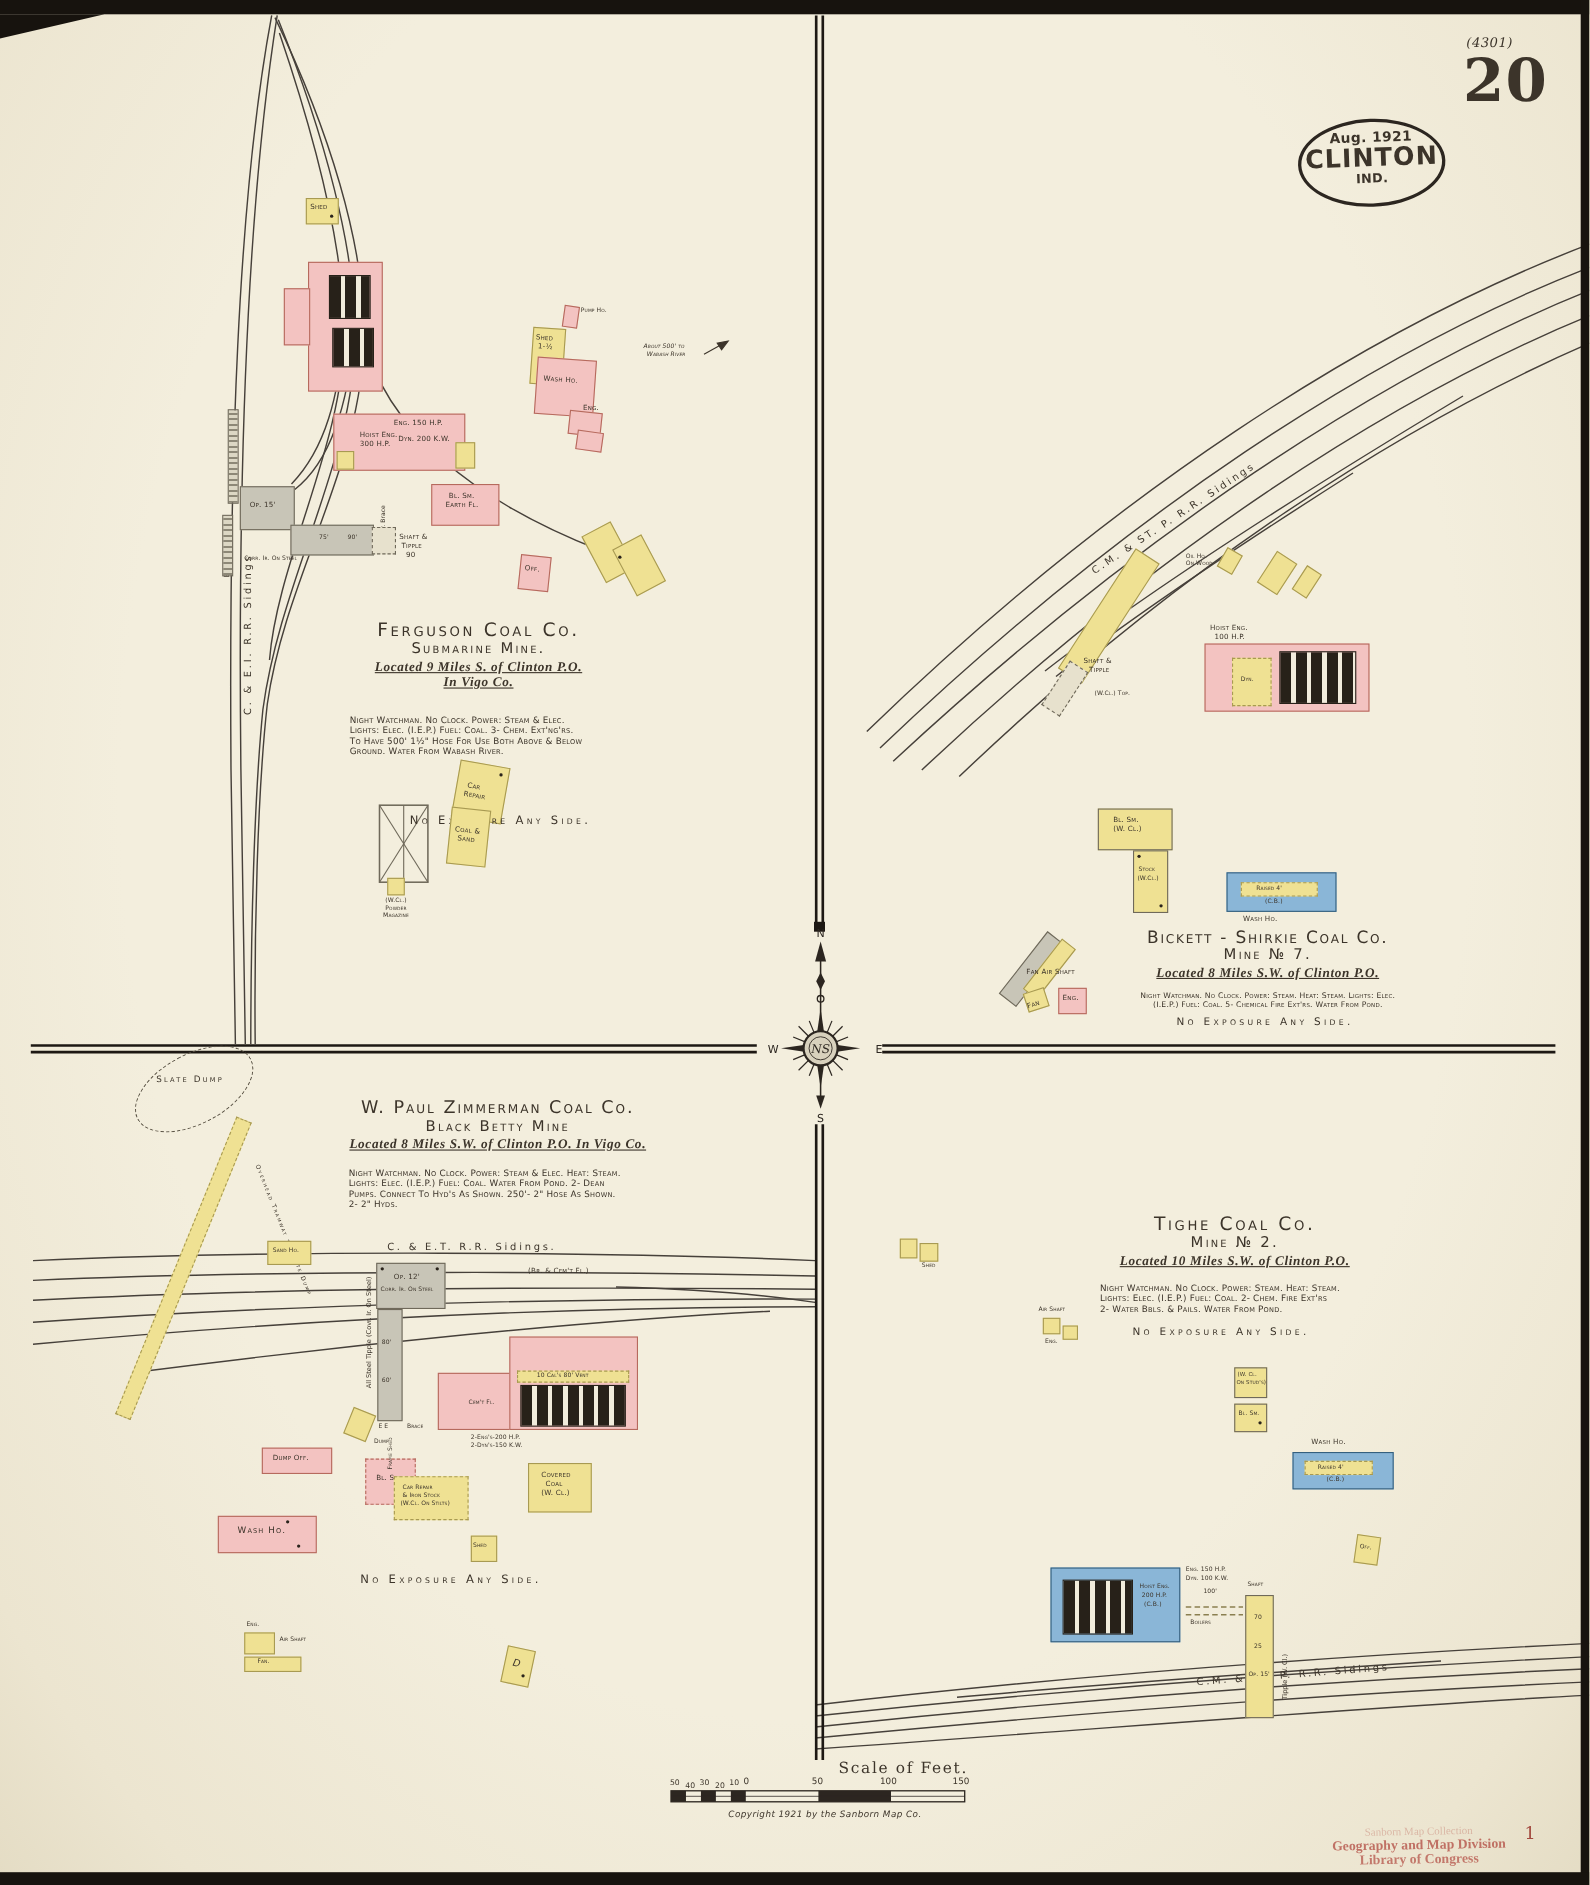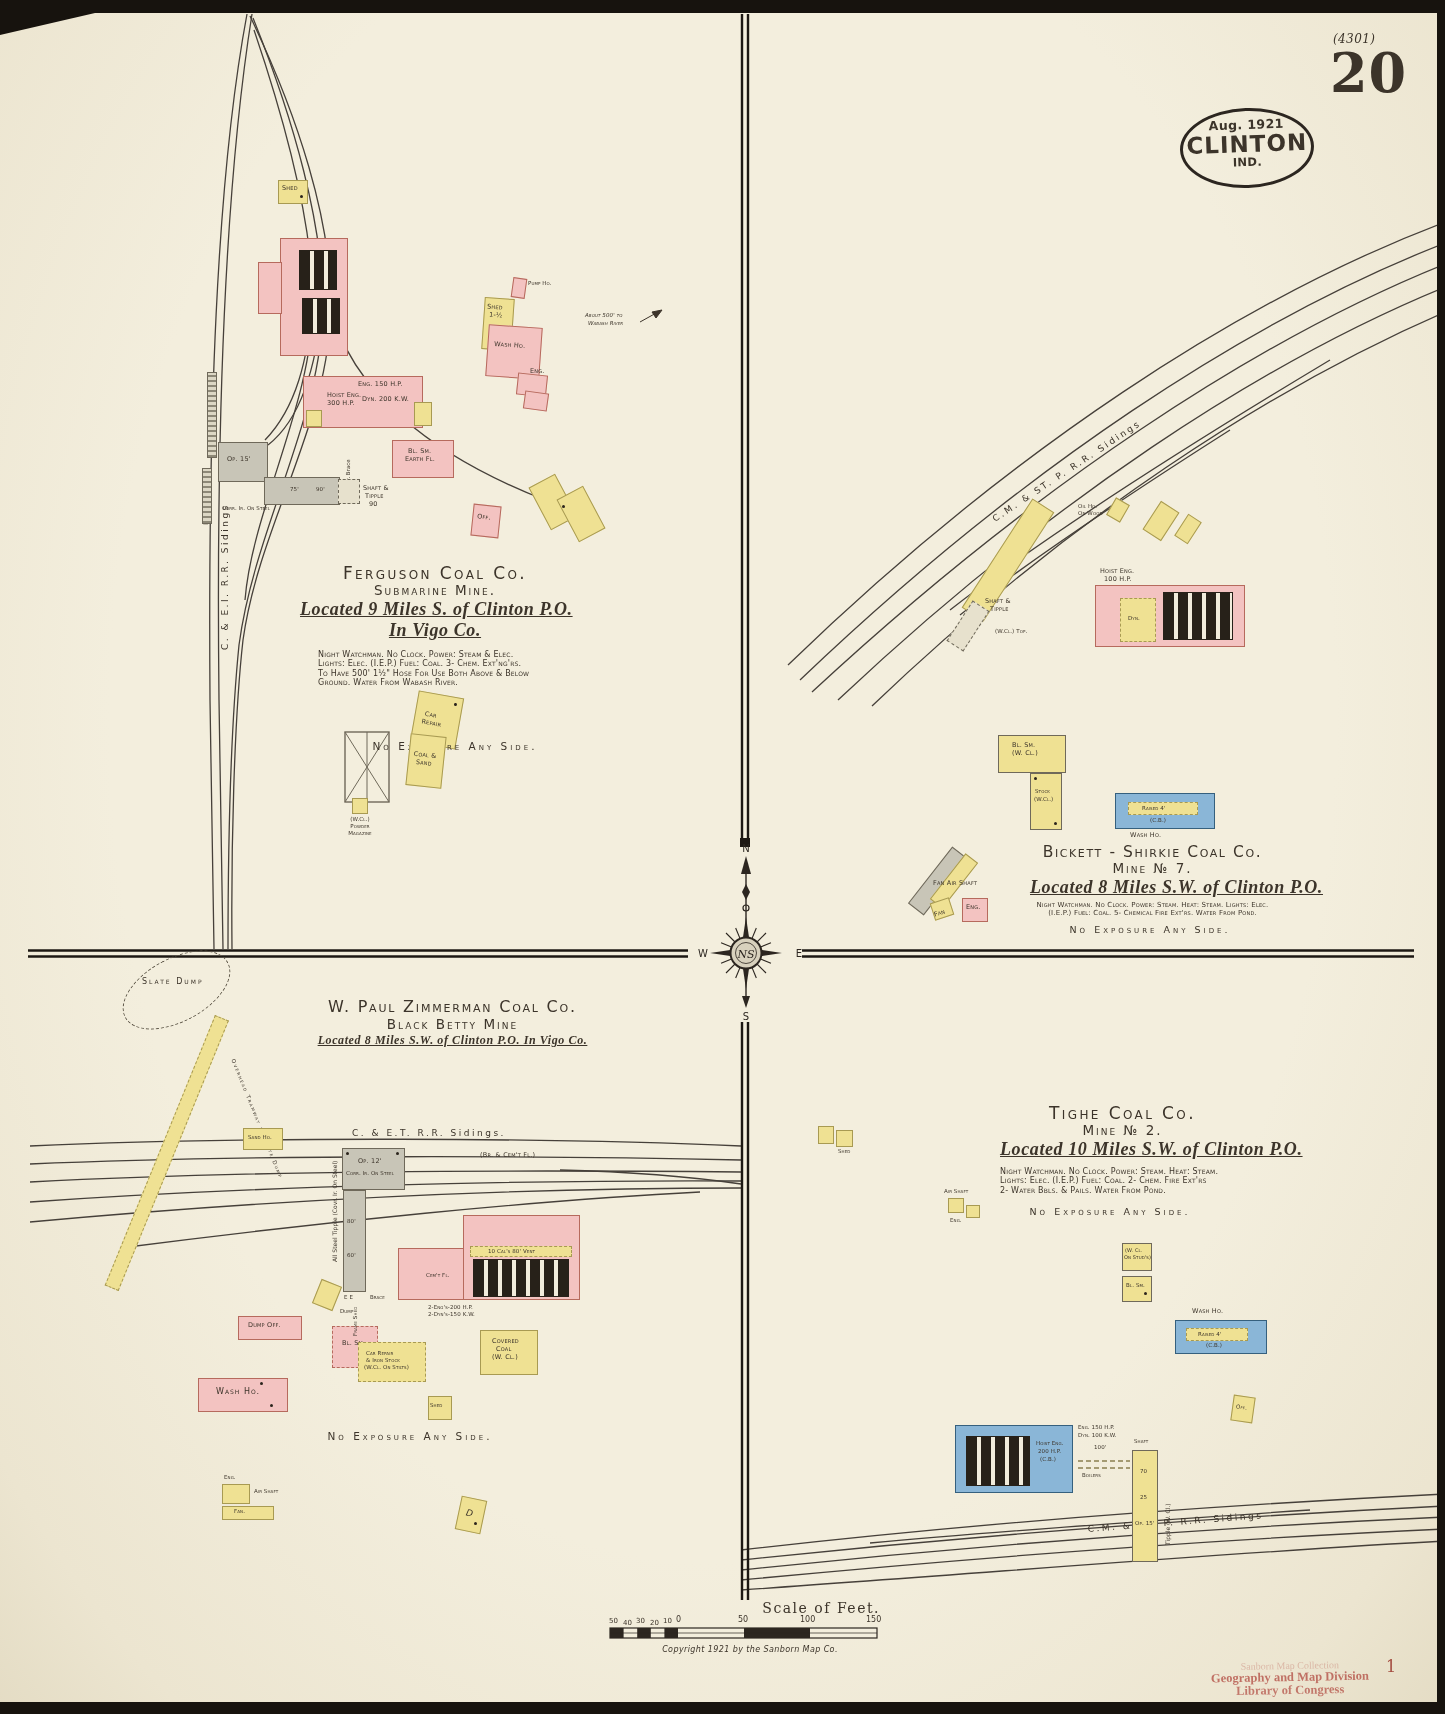--- a/index.html
+++ b/index.html
@@ -13,21 +13,21 @@
   .b{position:absolute;box-sizing:border-box;}
   .pink{background:#f3c3c1;border:1px solid #b66a5d;}
   .yellow{background:#efe193;border:1px solid #a89a52;}
   .blue{background:#8ab6d7;border:1px solid #35607e;}
   .gray{background:#c8c5b7;border:1px solid #6f695a;}
   .dash{border-style:dashed;}
   .stackv{background:repeating-linear-gradient(90deg,#272119 0 10px,#f1ecdc 10px 14px);border:1px solid #272119;}
   .tiestrip{background:repeating-linear-gradient(0deg,#8d8877 0 2px,#dcd7c4 2px 5px);border:1px solid #6f695a;}
   .t-title{font-size:17px;letter-spacing:2.4px;font-variant:small-caps;}
   .t-sub{font-size:13.5px;letter-spacing:2px;font-variant:small-caps;}
-  .t-loc{font-family:"Liberation Serif",serif;font-style:italic;font-weight:bold;font-size:18px;
+  .t-loc{font-family:"Liberation Serif",serif;font-style:italic;font-weight:bold;font-size:12px;
          text-decoration:underline;letter-spacing:.6px;font-variant:normal;}
   .t-note{font-size:8px;letter-spacing:.2px;}
   .t-noexp{font-size:10.5px;letter-spacing:3px;}
   .bl{font-size:6.5px;letter-spacing:.2px;}
   .bl5{font-size:5.5px;letter-spacing:.1px;}
   .dot{position:absolute;width:3px;height:3px;background:#2b241c;border-radius:50%;}
   .edge{position:absolute;background:#17130e;}
   .stamp-red{color:#b5544a;font-family:"Liberation Serif",serif;}
 </style>
 </head>
@@ -327,20 +327,26 @@
   <div class="lab" style="left:142px;top:977px;font-size:8px;letter-spacing:2px;">Slate Dump</div>
   <div class="b yellow dash" style="left:215px;top:1015px;width:15px;height:292px;transform:rotate(22.2deg);transform-origin:top left;"></div>
   <div class="lab bl5" style="left:236px;top:1058px;width:230px;transform:rotate(68deg);transform-origin:left top;letter-spacing:1.5px;">Overhead Tramway to Slate Dump</div>
   <div class="b yellow" style="left:316px;top:1282px;width:22px;height:26px;transform:rotate(22deg);"></div>
 
   <div class="lab ctr" style="left:310px;top:998px;width:285px;">
     <div class="t-title" style="font-size:16px;letter-spacing:1.8px;">W. Paul Zimmerman Coal Co.</div>
     <div class="t-sub">Black Betty Mine</div>
     <div class="t-loc" style="font-size:12px;">Located 8 Miles S.W. of Clinton P.O. In Vigo Co.</div>
   </div>
+  <div class="lab" style="left:317px;top:1062px;width:280px;">
+    <div class="t-note">Night Watchman. No Clock. Power: Steam &amp; Elec. Heat: Steam.</div>
+    <div class="t-note">Lights: Elec. (I.E.P.) Fuel: Coal. Water From Pond. 2- Dean</div>
+    <div class="t-note">Pumps. Connect To Hyd's As Shown. 250'- 2" Hose As Shown.</div>
+    <div class="t-note">2- 2" Hyds.</div>
+  </div>
 
   <div class="b yellow" style="left:243px;top:1128px;width:40px;height:22px;"></div>
   <div class="lab bl5" style="left:248px;top:1134px;">Sand Ho.</div>
 
   <div class="b gray" style="left:342px;top:1148px;width:63px;height:42px;"></div>
   <div class="lab bl" style="left:358px;top:1158px;">Op. 12'</div>
   <div class="lab bl5" style="left:346px;top:1170px;">Corr. Ir. On Steel</div>
   <div class="dot" style="left:346px;top:1152px;"></div>
     <div class="dot" style="left:396px;top:1152px;"></div>
   <div class="b gray" style="left:343px;top:1190px;width:23px;height:102px;"></div>

